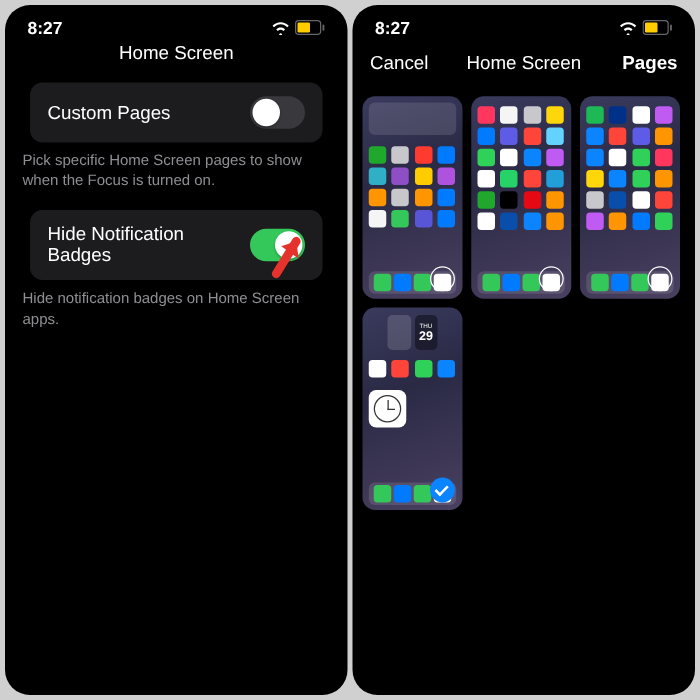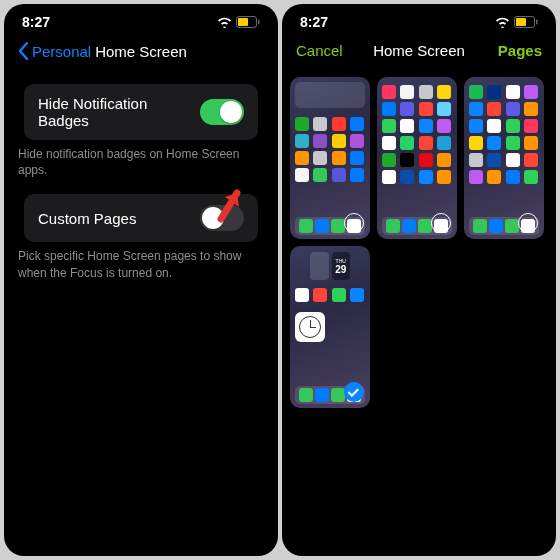--- a/index.html
+++ b/index.html
@@ -46,21 +46,21 @@
     font-weight: 400;
   }
   .nav-back {
     color: #0a84ff;
     font-size: 15px;
     display: flex;
     align-items: center;
     cursor: pointer;
   }
   .nav-action {
-    color: #84cc16;
+    color: #ffffff;
     font-size: 15px;
     cursor: pointer;
   }
   .nav-action.bold { font-weight: 600; }
   .settings-group { margin-top: 16px; }
   .settings-row {
     background: #1c1c1e;
     display: flex;
     justify-content: space-between;
     align-items: center;
@@ -182,52 +182,46 @@
           <path d="M7.5 9.5a1.2 1.2 0 100 2.4 1.2 1.2 0 000-2.4zm-3.5-3C5 5.5 6 5 7.5 5s2.5.5 3.5 1.5l-1.2 1.2C9 7 8.3 6.7 7.5 6.7s-1.5.3-2.3 1L4 6.5zM1 3.5C2.8 1.7 5 0.7 7.5 0.7s4.7 1 6.5 2.8l-1.2 1.2C11.3 3.2 9.5 2.3 7.5 2.3S3.7 3.2 2.2 4.7L1 3.5z" fill="#fff"></path>
         </svg>
       <svg width="24" height="12" viewBox="0 0 24 12">
           <rect x="0.5" y="0.5" width="20" height="11" rx="2.5" stroke="#fff" stroke-opacity="0.4" fill="none"></rect>
           <rect x="2" y="2" width="10" height="8" rx="1" fill="#ffcc00"></rect>
           <rect x="22" y="3.5" width="1.5" height="5" rx="0.8" fill="#fff" fill-opacity="0.4"></rect>
         </svg>
     </div>
   </div>
   <div class="nav-bar">
-    <div class="nav-back">
-      <svg width="11" height="18" viewBox="0 0 11 18">
-          <path d="M9 1L2 9l7 8" stroke="#0a84ff" stroke-width="2.3" fill="none" stroke-linecap="round" stroke-linejoin="round"></path>
-        </svg>
-      <span style="margin-left:3px">Personal</span>
-    </div>
     <div class="nav-title">Home Screen</div>
     <div style="width:60px"></div>
+  </div>
+
+  <div class="settings-group">
+    <div class="group-wrap">
+      <div class="settings-row single">
+        <span>Custom Pages</span>
+        <div class="toggle off">
+            <div class="knob"></div>
+          </div>
+      </div>
+    </div>
+    <div class="settings-footer">Pick specific Home Screen pages to show when the Focus is turned on.</div>
   </div>
 
   <div class="settings-group">
     <div class="group-wrap">
       <div class="settings-row single">
         <span>Hide Notification Badges</span>
         <div class="toggle on">
             <div class="knob"></div>
           </div>
       </div>
     </div>
     <div class="settings-footer">Hide notification badges on Home Screen apps.</div>
-  </div>
-
-  <div class="settings-group">
-    <div class="group-wrap">
-      <div class="settings-row single">
-        <span>Custom Pages</span>
-        <div class="toggle off">
-            <div class="knob"></div>
-          </div>
-      </div>
-    </div>
-    <div class="settings-footer">Pick specific Home Screen pages to show when the Focus is turned on.</div>
   </div>
 
   <svg class="arrow" width="40" height="44" viewBox="0 0 40 44">
     <path d="M28 4 L12 30" stroke="#e5322d" stroke-width="7" stroke-linecap="round"></path>
     <path d="M28 4 L16 8 L30 18 Z" fill="#e5322d"></path>
   </svg>
 </div>
 
 <div class="phone">
   <div class="status-bar">

